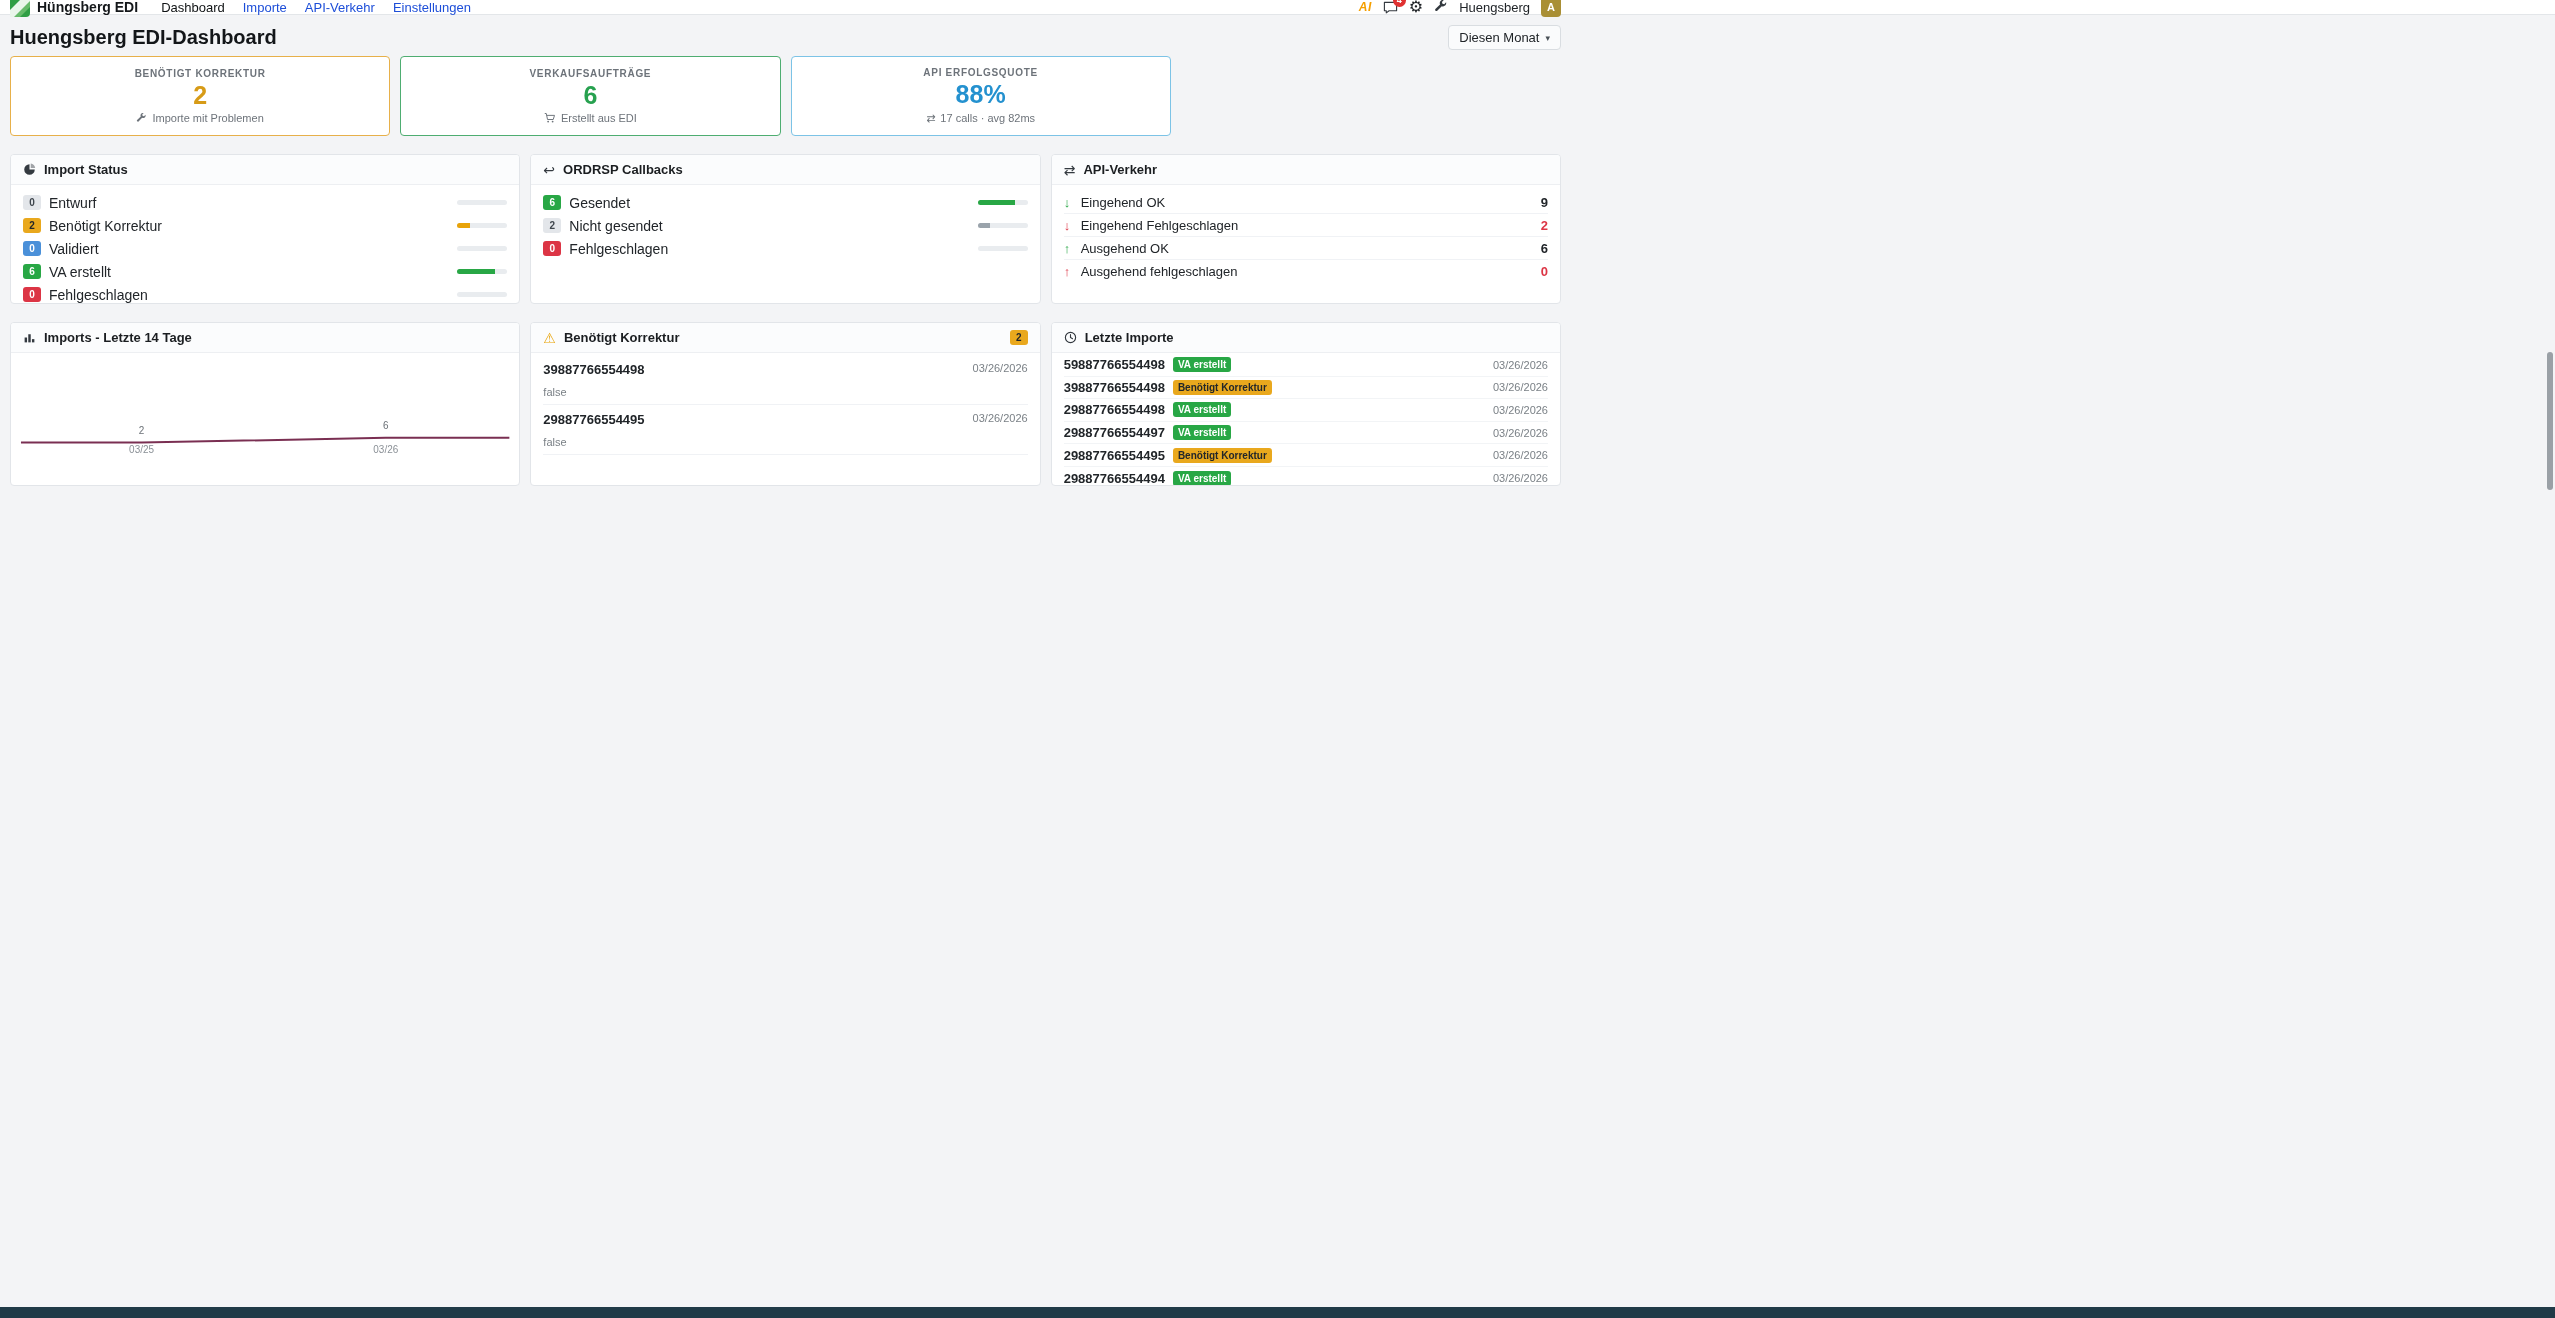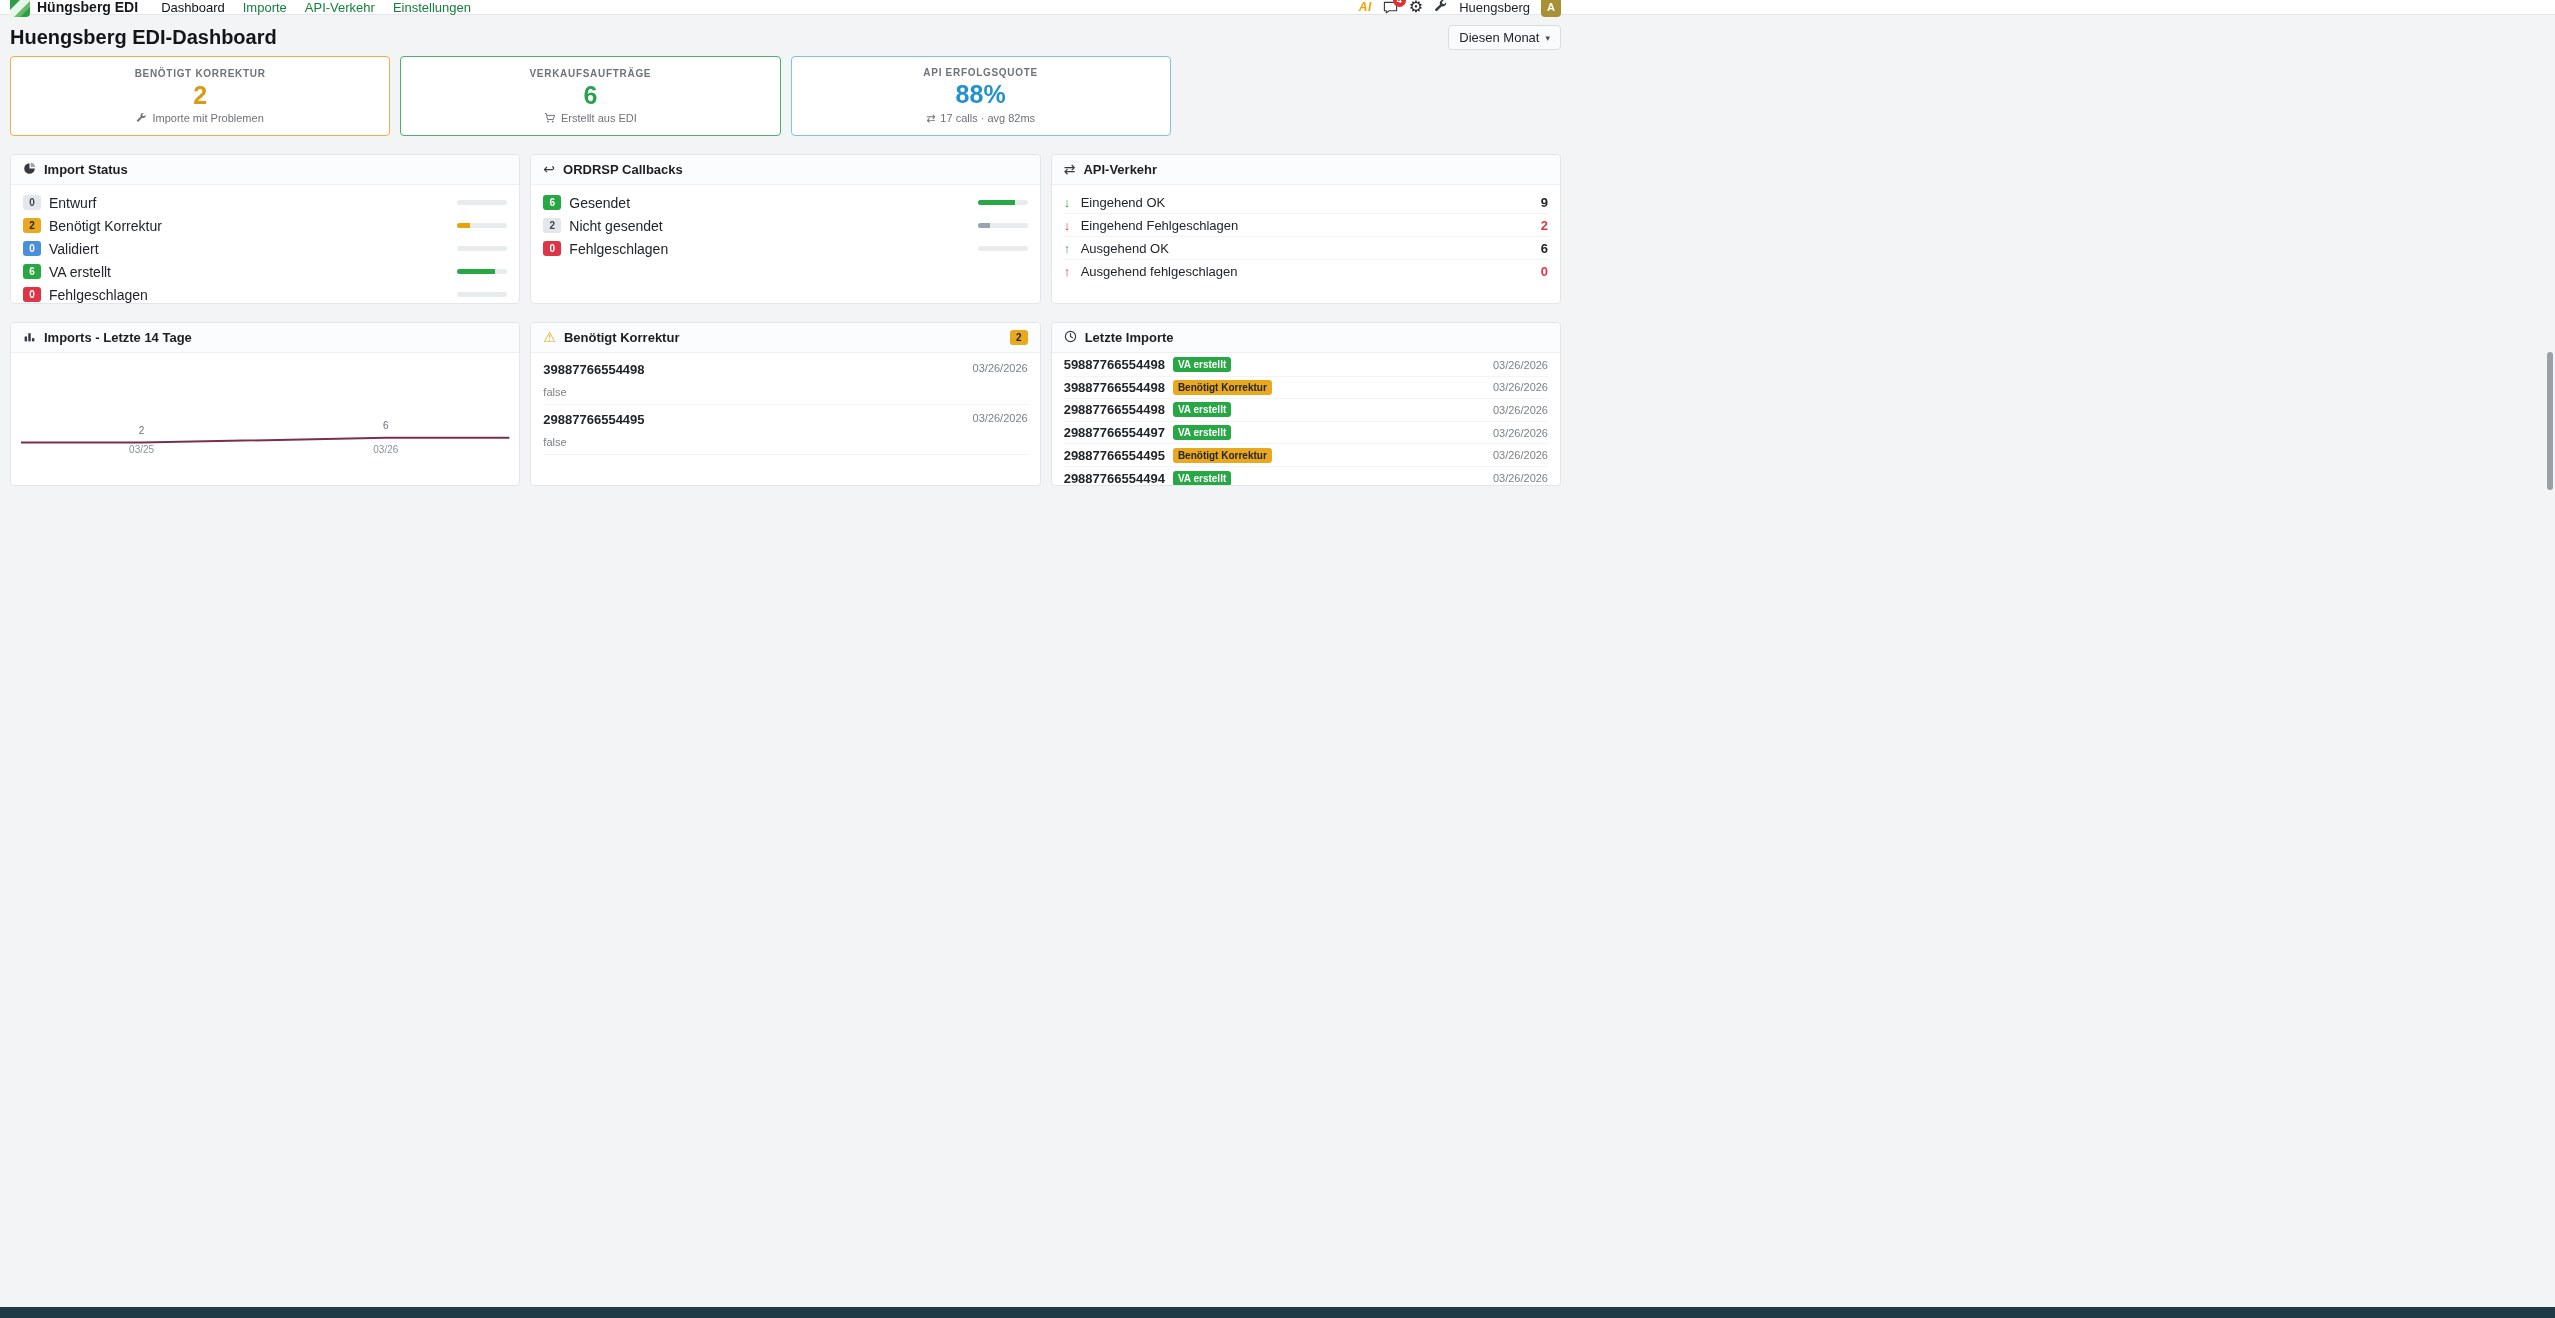--- a/index.html
+++ b/index.html
@@ -6,21 +6,21 @@
   html,body{width:2555px;height:1318px}
   body{
     font-family:"Liberation Sans","DejaVu Sans",sans-serif;
     background:#f3f4f6;color:#212529;position:relative;overflow:hidden;
   }
   
   .navbar{height:15px;background:#fff;border-bottom:1px solid #e3e6e9}
   .nav-inner{width:1571px;height:100%;padding:0 10px;display:flex;align-items:center}
   .brand{display:flex;align-items:center;gap:7px;font-weight:bold;font-size:14px;color:#15181b;cursor:pointer}
   .links{display:flex;margin-left:14px}
-  .link{font-size:13px;color:#15803d;padding:0 9px;text-decoration:none;cursor:pointer}
+  .link{font-size:13px;color:#1d4ed8;padding:0 9px;text-decoration:none;cursor:pointer}
   .link.active{color:#0f1214}
   .nav-right{margin-left:auto;display:flex;align-items:center;gap:11px}
   .ai{font-size:12px;font-weight:bold;font-style:italic;color:#f59f00;letter-spacing:.5px;cursor:pointer}
   .chat{position:relative;display:flex;color:#343a40;cursor:pointer}
   .chat-badge{position:absolute;top:-6px;right:-8px;background:#e03131;color:#fff;font-size:9px;font-weight:bold;
     min-width:13px;height:13px;border-radius:7px;display:flex;align-items:center;justify-content:center;padding:0 2px}
   .gear{font-size:16px;line-height:1;color:#1d2125;cursor:pointer}
   .tools{display:flex;color:#343a40;cursor:pointer}
   .company{font-size:13px;color:#212529}
   .avatar{width:20px;height:20px;border-radius:4px;background:#a98f35;color:#fff;font-size:11px;font-weight:bold;
@@ -41,21 +41,21 @@
   .stat-caption{font-size:11px;color:#6d737a;display:flex;align-items:center;gap:5px}
   .stat.v-warning{border-color:#e7b04a}.stat.v-warning .stat-value{color:#d79b17}
   .stat.v-success{border-color:#4ead71}.stat.v-success .stat-value{color:#27a14f}
   .stat.v-maroon{border-color:#9c2b4a}.stat.v-maroon .stat-value{color:#82305c}
   .stat.v-blue{border-color:#7cc3e6}.stat.v-blue .stat-value{color:#2491cf}
   
   .grid{display:grid;grid-template-columns:repeat(3,1fr);gap:18px 10px}
   .panel{background:#fff;border:1px solid #e2e5e9;border-radius:4px;overflow:hidden}
   .panel-sm{height:150px}
   .panel-lg{height:164px}
-  .panel-head{display:flex;align-items:flex-start;gap:8px;padding:7px 12px;background:#fbfcfd;
+  .panel-head{display:flex;align-items:center;gap:8px;padding:7px 12px;background:#fbfcfd;
     border-bottom:1px solid #edeff2;font-size:13px;font-weight:bold;color:#1b1e21}
   .panel-head .picon{display:flex;align-items:center;color:#343a40;font-size:14px;font-weight:normal;line-height:1}
   .head-spacer{flex:1}
   .panel-body{padding:6px 12px}
   
   .srow{display:flex;align-items:center;height:23px}
   .srow-label{font-size:14px;margin-left:8px}
   .spacer{flex:1}
   .track{width:50px;height:5px;border-radius:3px;background:#e9ecef;overflow:hidden}
   .fill{display:block;height:100%}

